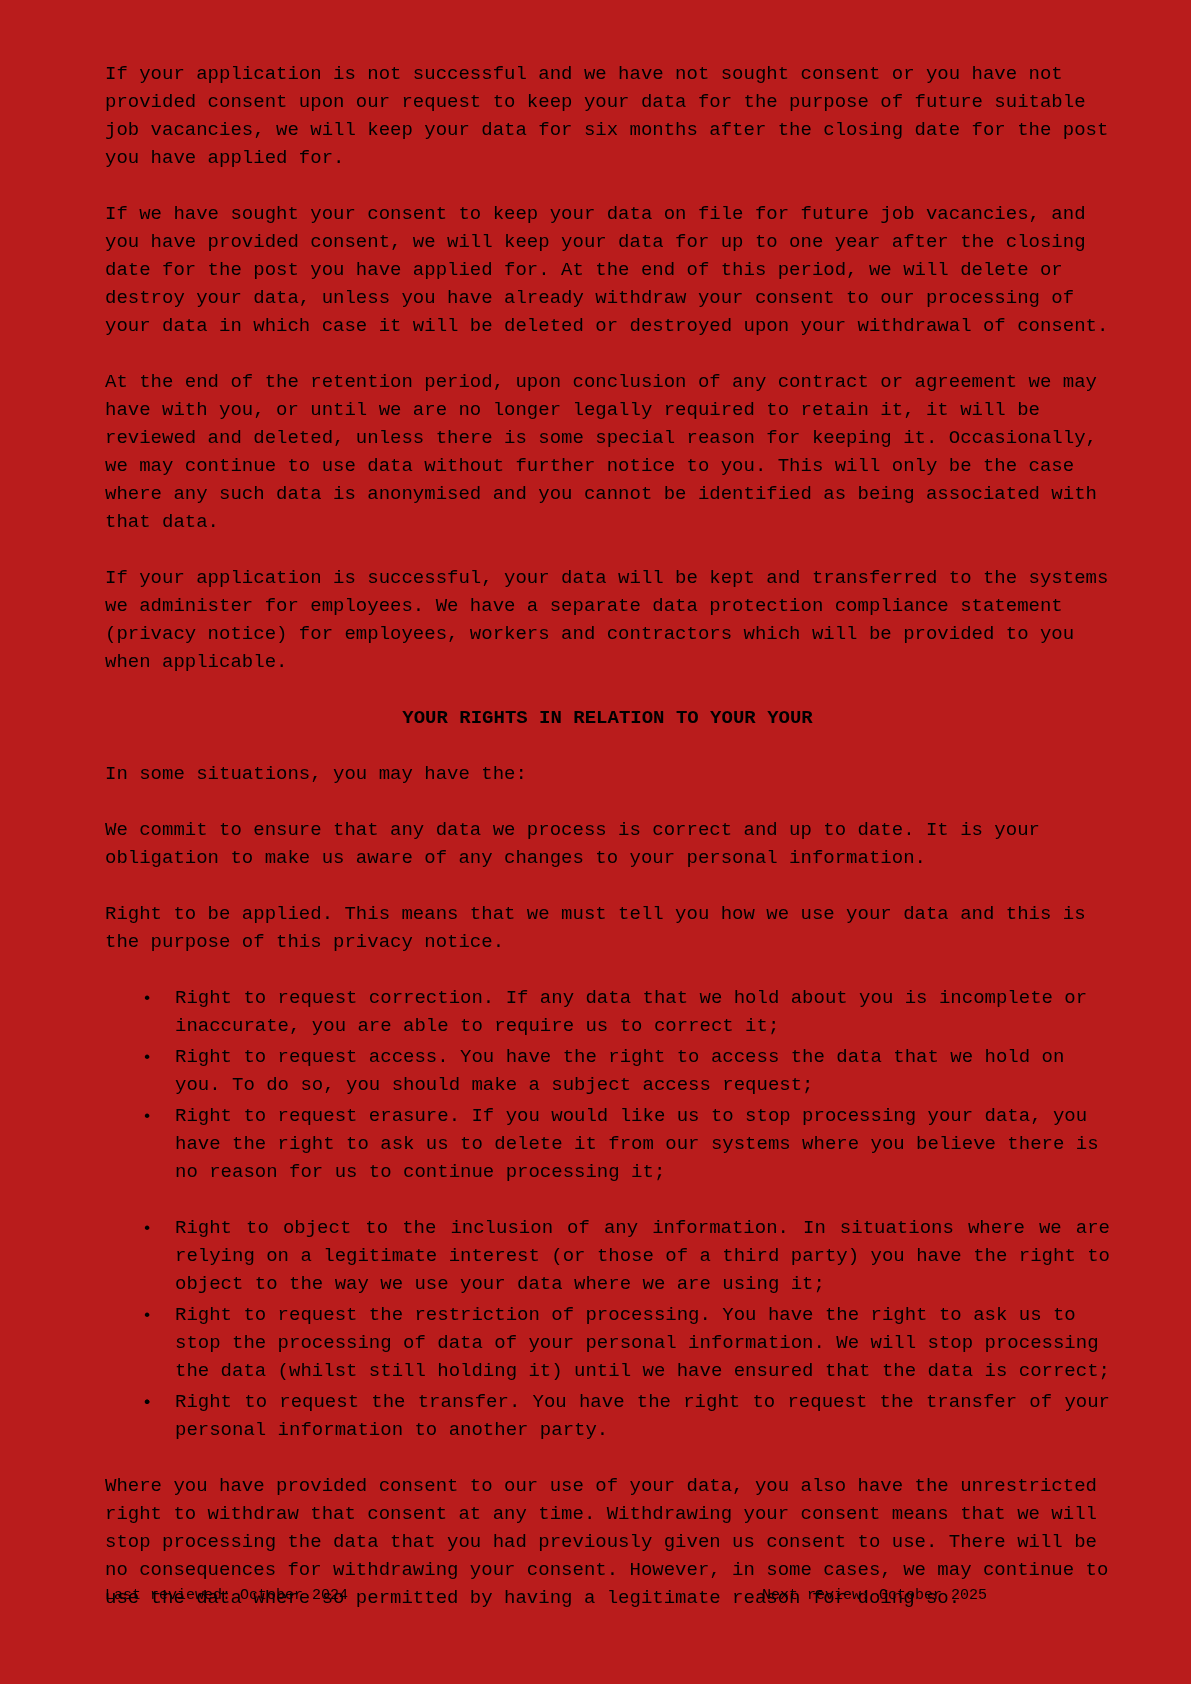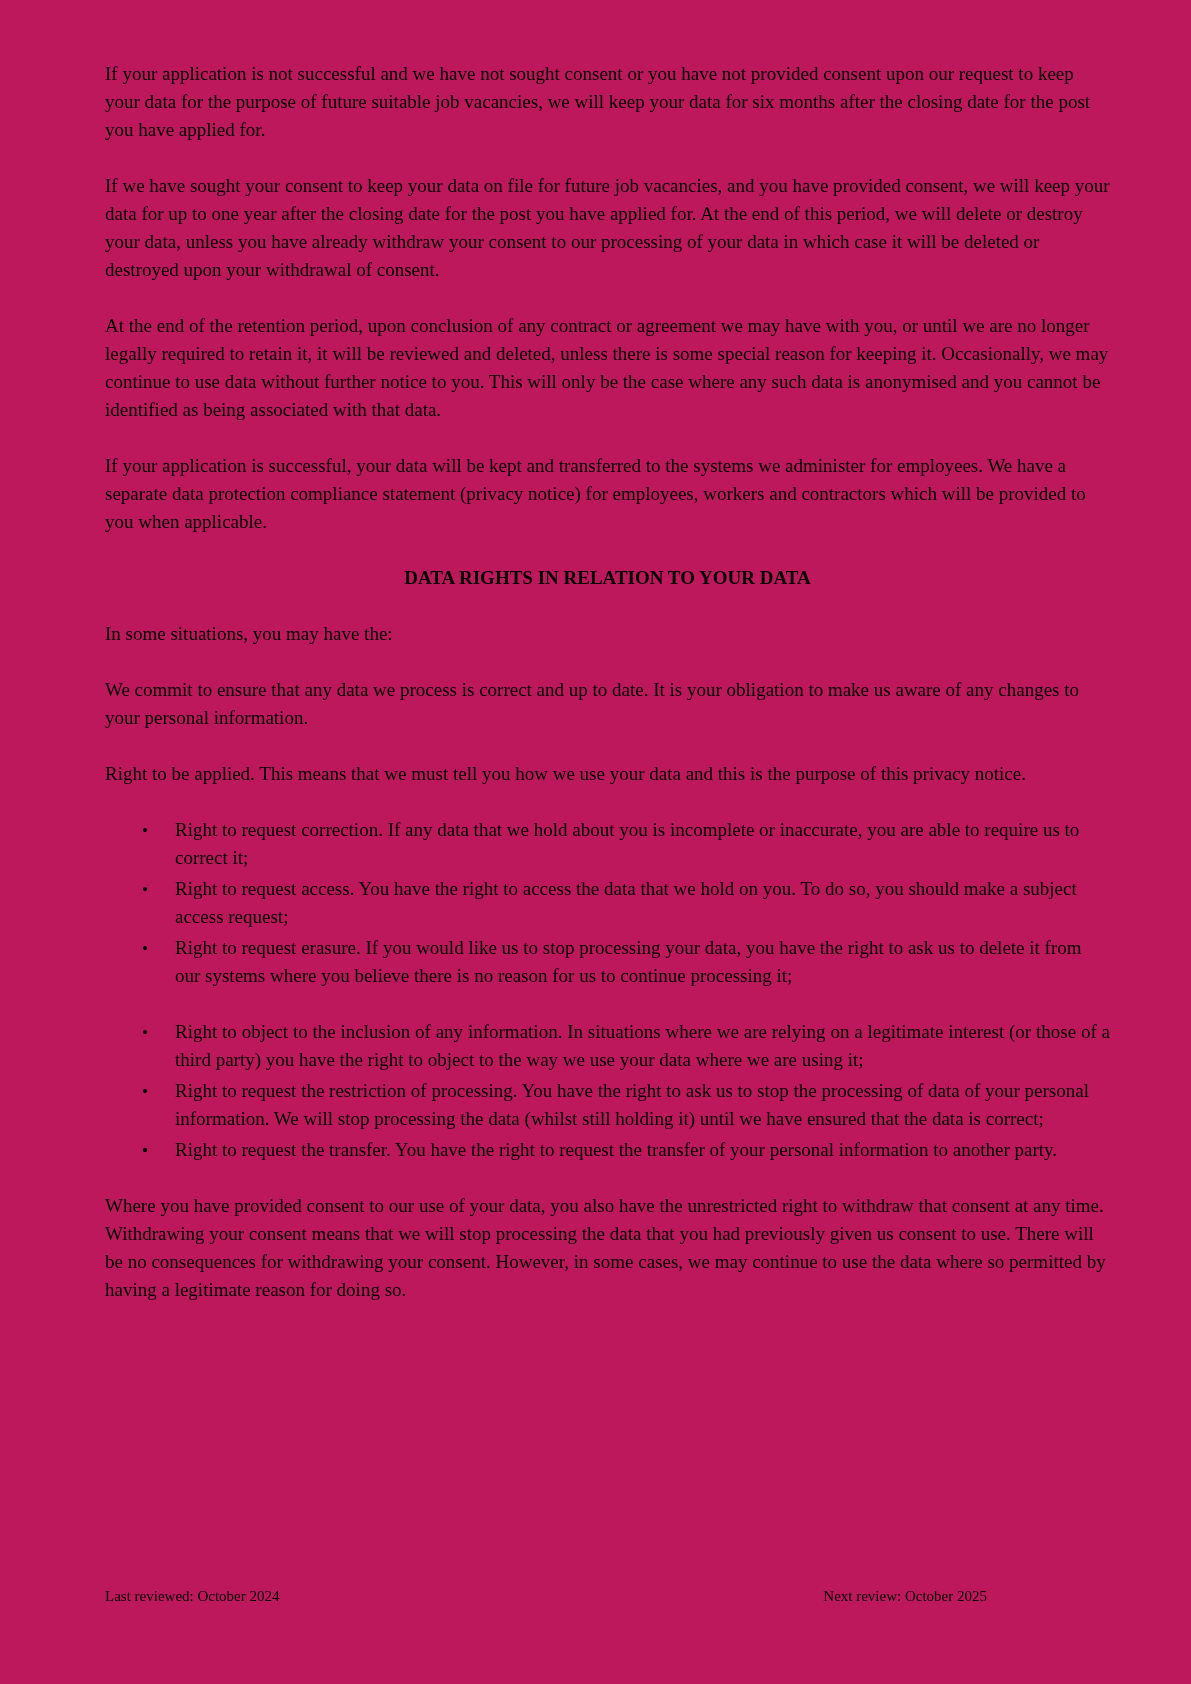--- a/index.html
+++ b/index.html
@@ -4,23 +4,23 @@
 <style>
   html, body {
     margin: 0;
     padding: 0;
     background: #ffffff;
   }
   .page {
     position: relative;
     width: 1191px;
     height: 1684px;
-    background: #be185d;
+    background: #b91c1c;
     color: #000000;
-    font-family: Liberation Serif, serif;
+    font-family: Liberation Mono, monospace;
     font-size: 19px;
     line-height: 28px;
     overflow: hidden;
   }
   .content {
     position: absolute;
     left: 105px;
     top: 60px;
     width: 1005px;
   }
@@ -91,21 +91,21 @@
 <body>
 
 <div class="page">
   <div class="content">
 
     <p class="para">If your application is not successful and we have not sought consent or you have not provided consent upon our request to keep your data for the purpose of future suitable job vacancies, we will keep your data for six months after the closing date for the post you have applied for.</p>
     <p class="para">If we have sought your consent to keep your data on file for future job vacancies, and you have provided consent, we will keep your data for up to one year after the closing date for the post you have applied for. At the end of this period, we will delete or destroy your data, unless you have already withdraw your consent to our processing of your data in which case it will be deleted or destroyed upon your withdrawal of consent.</p>
     <p class="para">At the end of the retention period, upon conclusion of any contract or agreement we may have with you, or until we are no longer legally required to retain it, it will be reviewed and deleted, unless there is some special reason for keeping it. Occasionally, we may continue to use data without further notice to you. This will only be the case where any such data is anonymised and you cannot be identified as being associated with that data.</p>
     <p class="para">If your application is successful, your data will be kept and transferred to the systems we administer for employees. We have a separate data protection compliance statement (privacy notice) for employees, workers and contractors which will be provided to you when applicable.</p>
 
-    <h1 class="section-heading">DATA RIGHTS IN RELATION TO YOUR DATA</h1>
+    <h1 class="section-heading">YOUR RIGHTS IN RELATION TO YOUR YOUR</h1>
 
     <p class="para">In some situations, you may have the:</p>
     <p class="para">We commit to ensure that any data we process is correct and up to date. It is your obligation to make us aware of any changes to your personal information.</p>
     <p class="para">Right to be applied. This means that we must tell you how we use your data and this is the purpose of this privacy notice.</p>
 
     <ul class="bullet-list">
       <li>
         <span class="bullet-marker"></span>
         <span>Right to request correction. If any data that we hold about you is incomplete or inaccurate, you are able to require us to correct it;</span>
       </li>

